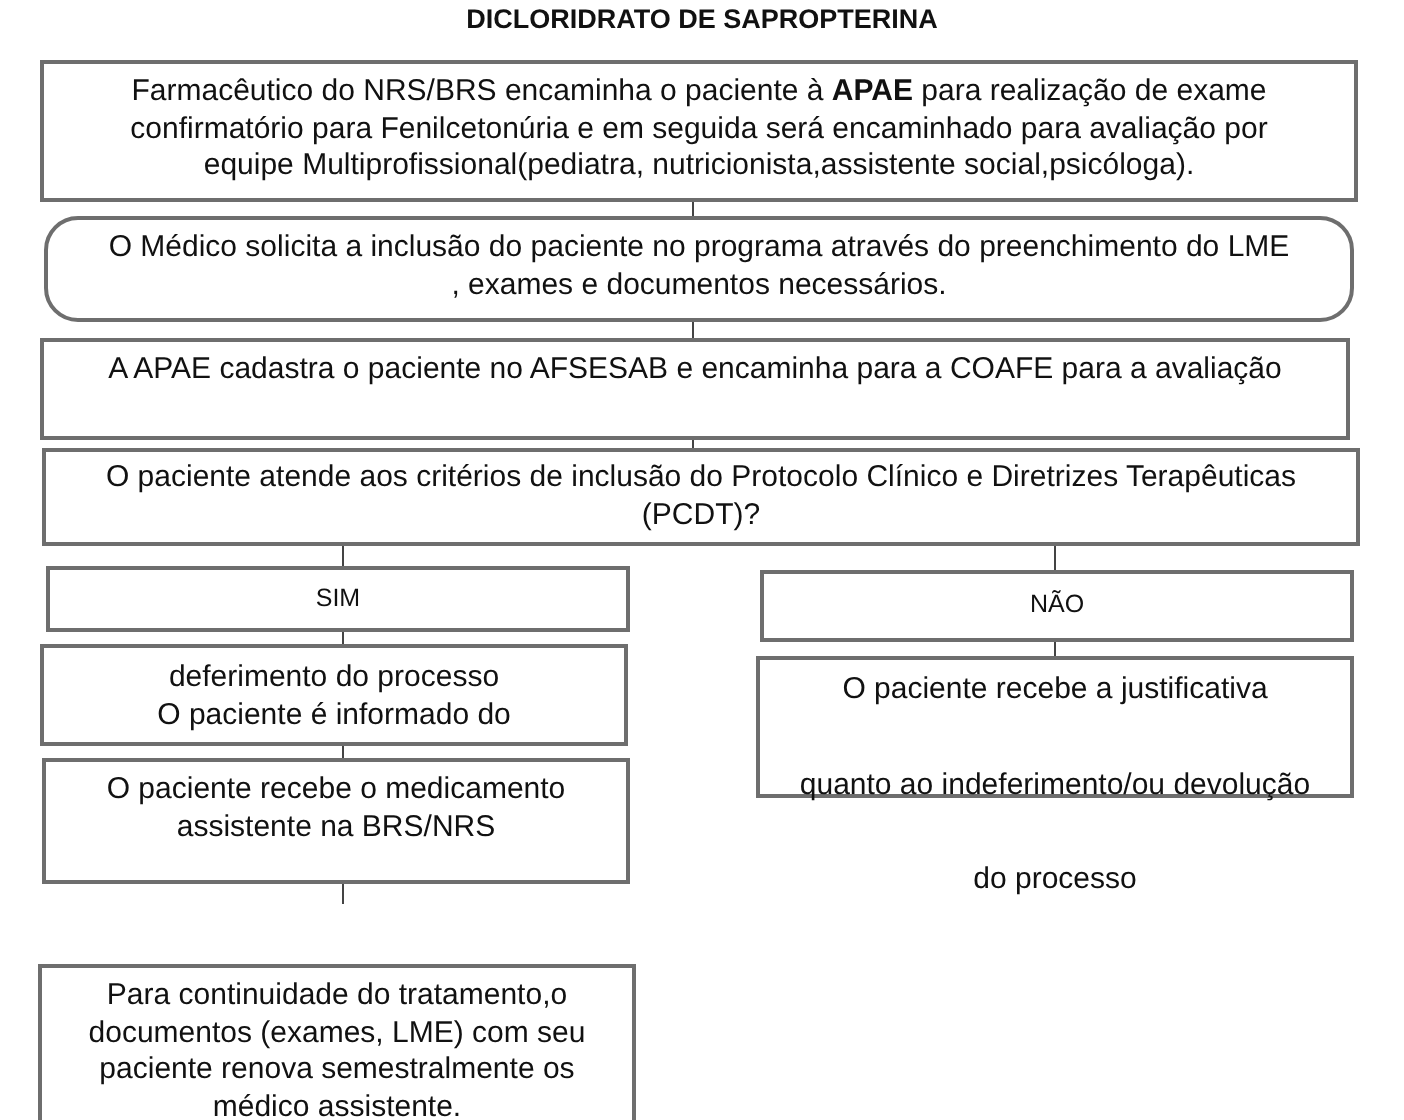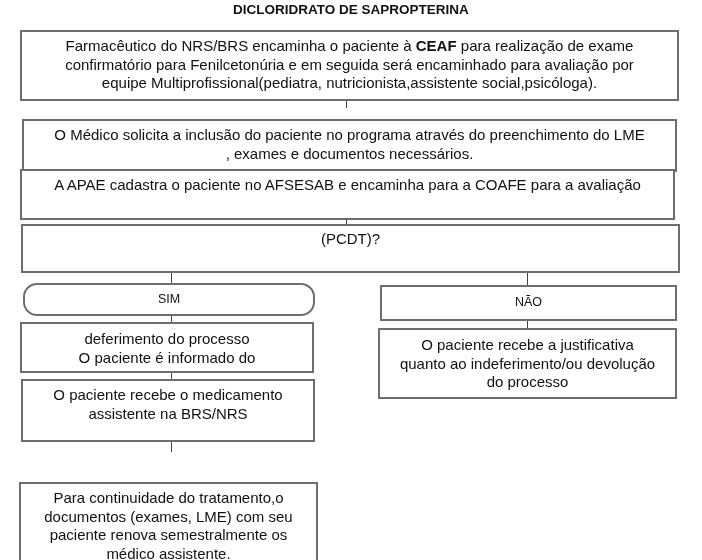--- a/index.html
+++ b/index.html
@@ -24,39 +24,40 @@
 <div class="vline" style="left:346px; top:160px; height:9px;"></div>
 <div class="vline" style="left:346px; top:219px; height:5px;"></div>
 <div class="vline" style="left:171px; top:272px; height:11px;"></div>
 <div class="vline" style="left:527px; top:272px; height:13px;"></div>
 <div class="vline" style="left:171px; top:315px; height:7px;"></div>
 <div class="vline" style="left:171px; top:372px; height:7px;"></div>
 <div class="vline" style="left:171px; top:441px; height:11px;"></div>
 <div class="vline" style="left:527px; top:320px; height:8px;"></div>
 
 <div class="box" style="left:20px; top:30px; width:659px; height:71px; padding-top:5px;">
-  <span><span style="display:inline">Farmacêutico do NRS/BRS encaminha o paciente à </span><b>CEAF</b><span style="display:inline"> para realização de exame</span></span>
+  <span><span style="display:inline">Farmacêutico do NRS/BRS encaminha o paciente à </span><b>APAE</b><span style="display:inline"> para realização de exame</span></span>
   <span>confirmatório para Fenilcetonúria e em seguida será encaminhado para  avaliação por</span>
   <span>equipe Multiprofissional(pediatra, nutricionista,assistente social,psicóloga).</span>
 </div>
 
-<div class="box" style="left:22px; top:119px; width:655px; height:53px; padding-top:5px;">
+<div class="box" style="left:22px; top:108px; width:655px; height:53px; padding-top:5px;border-radius:17px;">
   <span>O Médico solicita a inclusão do paciente no programa através do preenchimento do LME</span>
   <span>, exames e documentos necessários.</span>
 </div>
 
 <div class="box" style="left:20px; top:169px; width:655px; height:51px; padding-top:5px;gap:39px;">
   <span>A APAE cadastra o paciente no AFSESAB e encaminha para a COAFE para a avaliação</span>
 </div>
 
 <div class="box" style="left:21px; top:224px; width:659px; height:49px; padding-top:4px;">
+  <span>O paciente atende aos critérios de inclusão do Protocolo Clínico e Diretrizes Terapêuticas</span>
   <span>(PCDT)?</span>
 </div>
 
-<div class="box small" style="left:23px; top:283px; width:292px; height:33px; padding-top:5px;border-radius:14px;">
+<div class="box small" style="left:23px; top:283px; width:292px; height:33px; padding-top:5px;">
   <span>SIM</span>
 </div>
 
 <div class="box" style="left:20px; top:322px; width:294px; height:51px; padding-top:6px;">
   <span>deferimento do processo</span>
   <span>O paciente é informado do</span>
 </div>
 
 <div class="box" style="left:21px; top:379px; width:294px; height:63px; padding-top:5px;">
   <span>O paciente recebe o medicamento</span>
@@ -67,17 +68,17 @@
   <span>Para continuidade do tratamento,o</span>
   <span>documentos (exames, LME) com seu</span>
   <span>paciente renova semestralmente os</span>
   <span>médico assistente.</span>
 </div>
 
 <div class="box small" style="left:380px; top:285px; width:297px; height:36px; padding-top:6px;">
   <span>NÃO</span>
 </div>
 
-<div class="box" style="left:378px; top:328px; width:299px; height:71px; padding-top:6px;">
+<div class="box" style="left:378px; top:328px; width:299px; height:71px; padding-top:6px;gap:29px;">
   <span>O paciente recebe a justificativa</span>
   <span>quanto ao indeferimento/ou devolução</span>
   <span>do processo</span>
 </div>
 
 </body></html>

